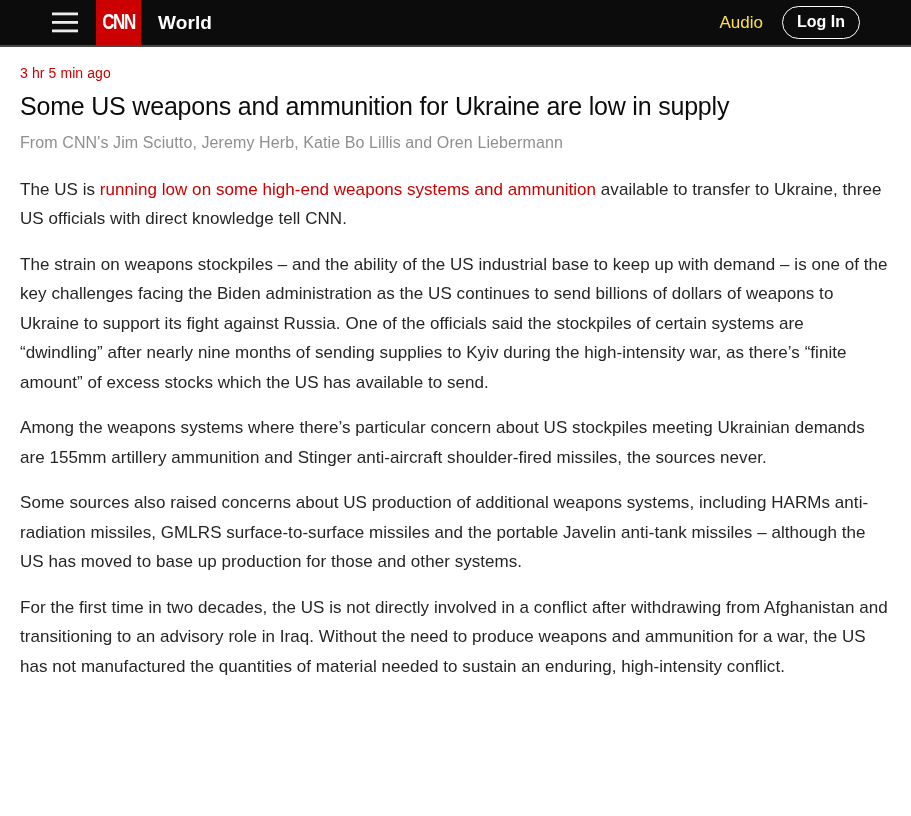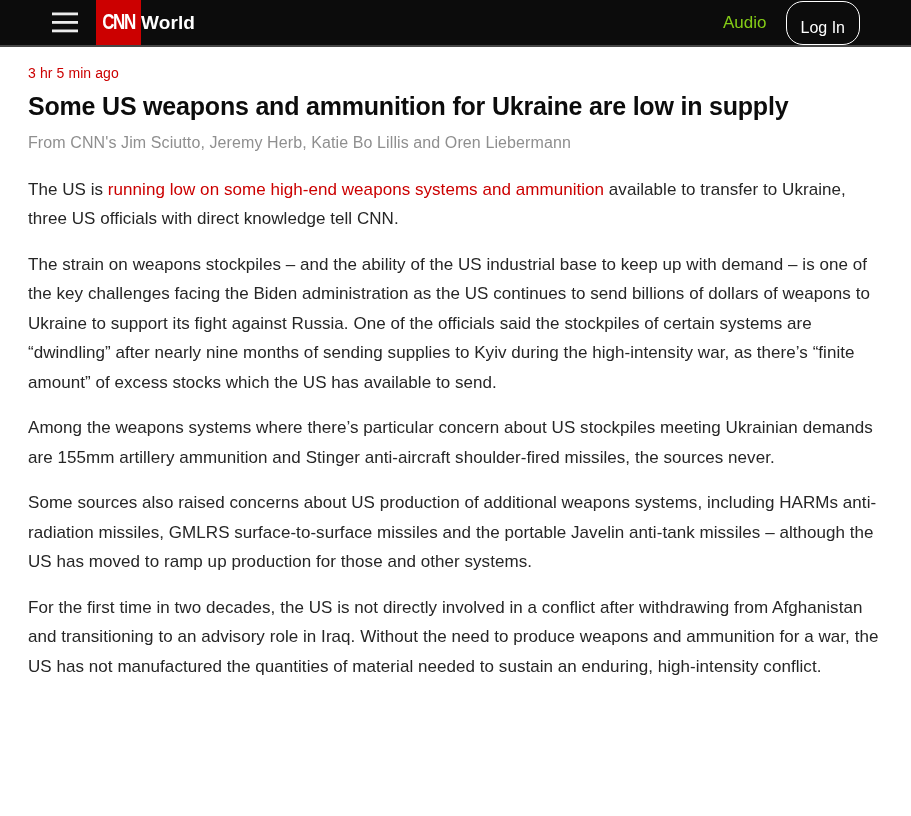--- a/index.html
+++ b/index.html
@@ -39,60 +39,60 @@
     cursor: pointer;
   }
   .cnn-logo span {
     color: #ffffff;
     font-weight: bold;
     font-size: 17px;
     letter-spacing: -1.5px;
     transform: scaleY(1.25);
   }
   .section-link {
-    margin-left: 0;
+    margin-left: 17px;
     color: #ffffff;
     font-size: 19px;
     font-weight: bold;
     text-decoration: none;
     letter-spacing: 0.1px;
   }
   .nav-spacer { flex: 1; }
   .audio-link {
-    color: #84cc16;
+    color: #fde047;
     font-size: 17px;
     text-decoration: none;
     margin-right: 19px;
   }
   .login-button {
     background: transparent;
     border: 1.5px solid #ffffff;
     border-radius: 17px;
     color: #ffffff;
     font-family: "Liberation Sans", sans-serif;
-    font-weight: normal;
+    font-weight: bold;
     font-size: 16px;
-    padding: 17px 14px 7px;
+    padding: 6px 14px 7px;
     margin-right: 51px;
     cursor: pointer;
   }
   
   .article {
-    padding: 0 28px;
+    padding: 0 20px;
   }
   .timestamp {
     margin-top: 18px;
     color: #cc0000;
     font-size: 14px;
     letter-spacing: 0.1px;
   }
   .headline {
     margin: 11px 0 0;
     font-size: 25px;
-    font-weight: bold;
+    font-weight: normal;
     color: #0c0c0c;
     letter-spacing: -0.2px;
     line-height: 1.15;
   }
   .byline {
     margin-top: 13px;
     color: #8f8f8f;
     font-size: 16px;
     letter-spacing: 0.1px;
   }
@@ -133,16 +133,16 @@
 
 <main class="article">
   <div class="timestamp">3 hr 5 min ago</div>
   <h1 class="headline">Some US weapons and ammunition for Ukraine are low in supply</h1>
   <div class="byline">From CNN's Jim Sciutto, Jeremy Herb, Katie Bo Lillis and Oren Liebermann</div>
 
   <div class="body-copy">
     <p><span>The US is </span><a class="inline-link">running low on some high-end weapons systems and ammunition</a><span> available to transfer to Ukraine, three US officials with direct knowledge tell CNN.</span></p>
     <p>The strain on weapons stockpiles – and the ability of the US industrial base to keep up with demand – is one of the key challenges facing the Biden administration as the US continues to send billions of dollars of weapons to Ukraine to support its fight against Russia. One of the officials said the stockpiles of certain systems are “dwindling” after nearly nine months of sending supplies to Kyiv during the high-intensity war, as there’s “finite amount” of excess stocks which the US has available to send.</p>
     <p>Among the weapons systems where there’s particular concern about US stockpiles meeting Ukrainian demands are 155mm artillery ammunition and Stinger anti-aircraft shoulder-fired missiles, the sources never.</p>
-    <p>Some sources also raised concerns about US production of additional weapons systems, including HARMs anti-radiation missiles, GMLRS surface-to-surface missiles and the portable Javelin anti-tank missiles – although the US has moved to ramp up production for those and other systems.</p>
+    <p>Some sources also raised concerns about US production of additional weapons systems, including HARMs anti-radiation missiles, GMLRS surface-to-surface missiles and the portable Javelin anti-tank missiles – although the US has moved to base up production for those and other systems.</p>
     <p>For the first time in two decades, the US is not directly involved in a conflict after withdrawing from Afghanistan and transitioning to an advisory role in Iraq. Without the need to produce weapons and ammunition for a war, the US has not manufactured the quantities of material needed to sustain an enduring, high-intensity conflict.</p>
   </div>
 </main>
 
 </body></html>

